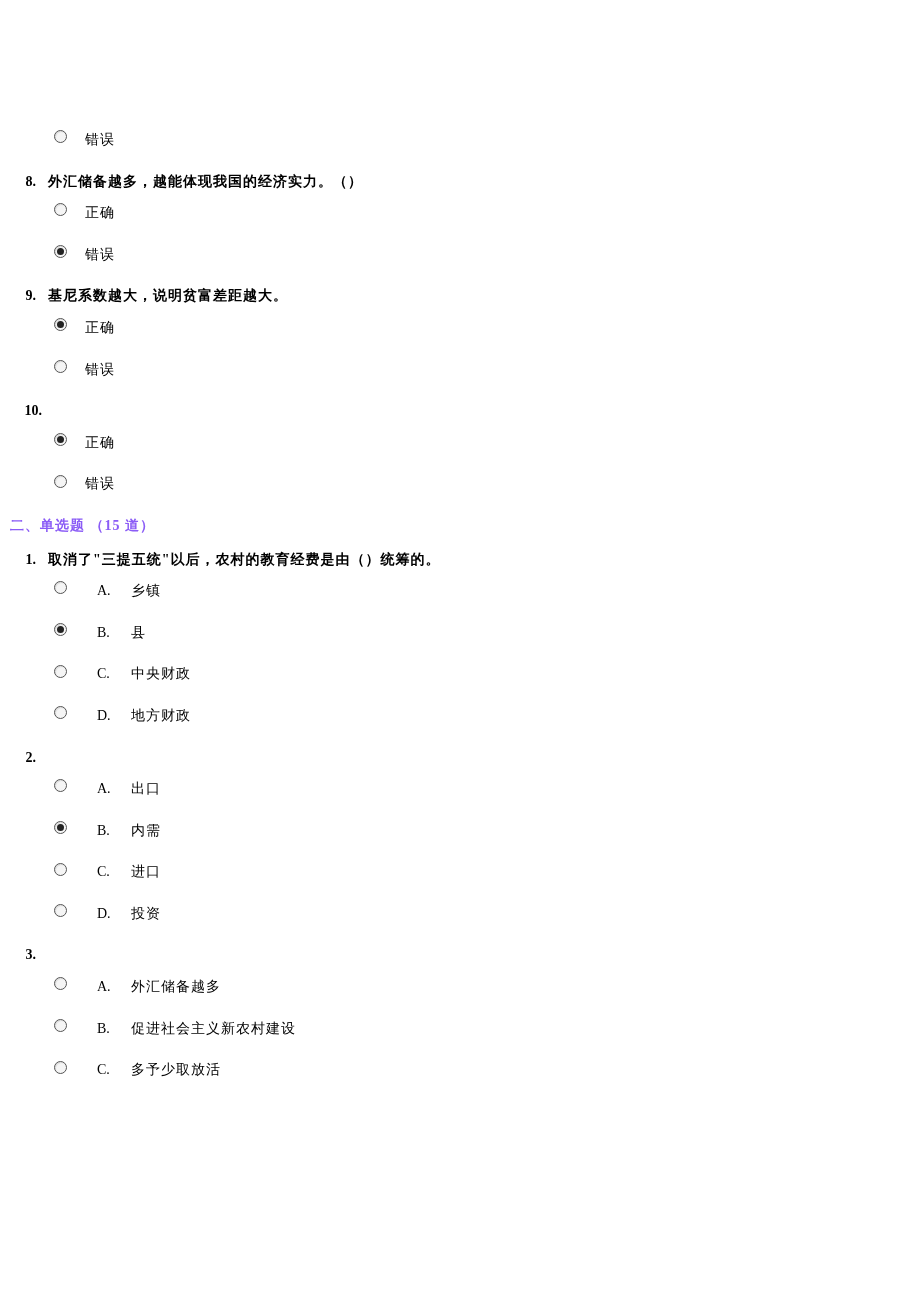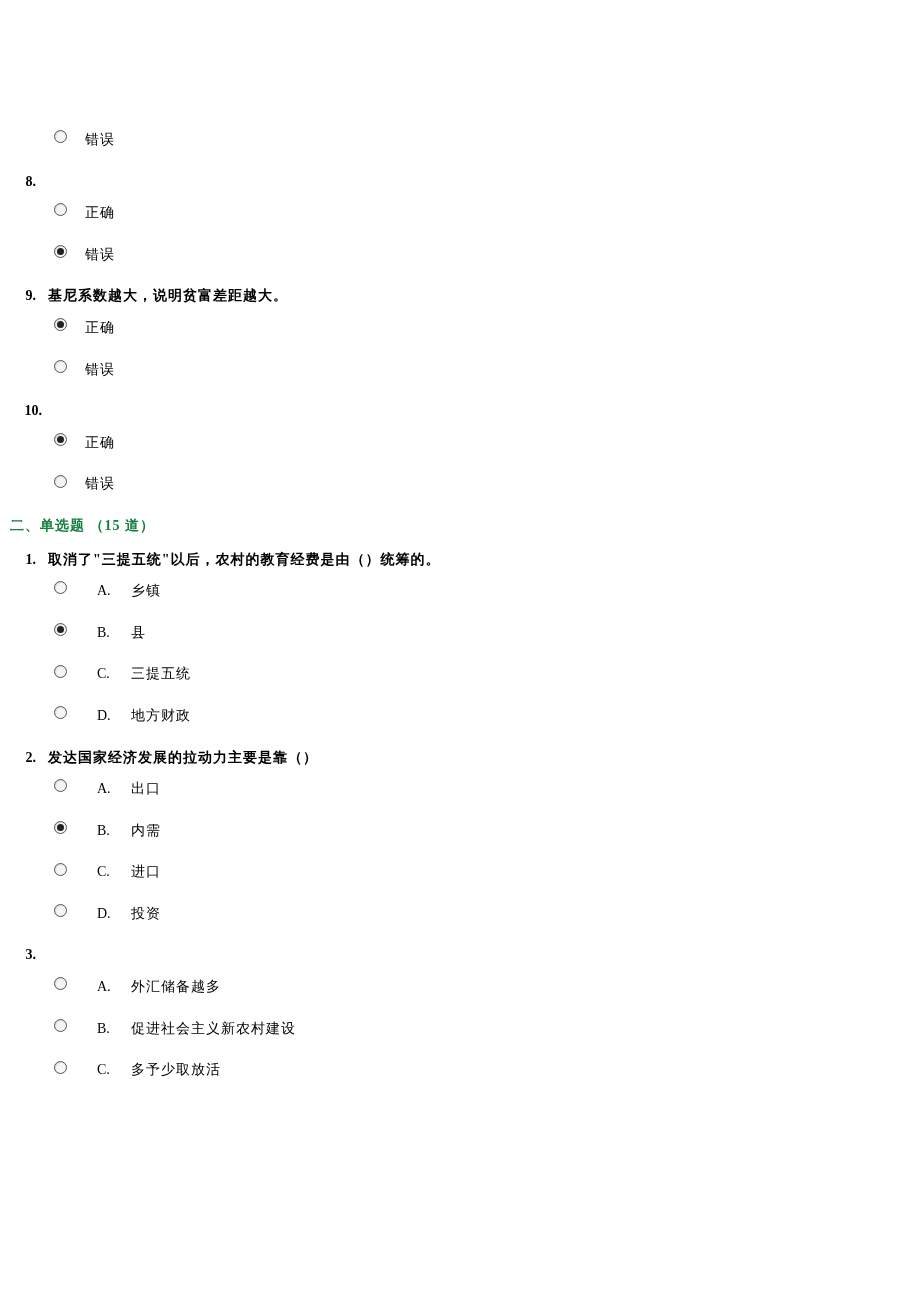--- a/index.html
+++ b/index.html
@@ -74,21 +74,21 @@
       font-size: 14px;
       letter-spacing: 1px;
     }
     .option-letter {
       font-family: "SimSun", serif;
       margin-right: 14px;
       min-width: 20px;
       display: inline-block;
     }
     .section-title {
-      color: #15803d;
+      color: #8b5cf6;
       font-weight: bold;
       font-size: 14px;
       margin-top: 10px;
       margin-bottom: 6px;
       letter-spacing: 1px;
     }
     .mc-option-row {
       display: flex;
       align-items: center;
       margin-bottom: 22px;
@@ -107,20 +107,21 @@
   <span class="radio-wrap">
     <span id="tf7-tail-radio" class="radio"></span>
   </span>
   <span class="option-label">错误</span>
 </div>
 
 <div id="tf-container">
     <div class="question">
       <div class="question-row">
         <span class="question-number">8.</span>
+        <span class="question-text">外汇储备越多，越能体现我国的经济实力。（）</span>
       </div>
       <div class="option-row">
         <span class="radio-wrap">
           <span class="radio"></span>
         </span>
         <span class="option-label">正确</span>
       </div>
       <div class="option-row">
         <span class="radio-wrap">
           <span class="radio selected"></span>
@@ -190,37 +191,36 @@
           <span class="option-letter">B.</span>
           <span class="option-label">县</span>
         </span>
       </div>
       <div class="mc-option-row">
         <span class="radio-wrap">
           <span class="radio"></span>
         </span>
         <span class="mc-content">
           <span class="option-letter">C.</span>
-          <span class="option-label">三提五统</span>
+          <span class="option-label">中央财政</span>
         </span>
       </div>
       <div class="mc-option-row">
         <span class="radio-wrap">
           <span class="radio"></span>
         </span>
         <span class="mc-content">
           <span class="option-letter">D.</span>
           <span class="option-label">地方财政</span>
         </span>
       </div>
     </div>
     <div class="question">
       <div class="question-row">
         <span class="question-number">2.</span>
-        <span class="question-text">发达国家经济发展的拉动力主要是靠（）</span>
       </div>
       <div class="mc-option-row">
         <span class="radio-wrap">
           <span class="radio"></span>
         </span>
         <span class="mc-content">
           <span class="option-letter">A.</span>
           <span class="option-label">出口</span>
         </span>
       </div>

